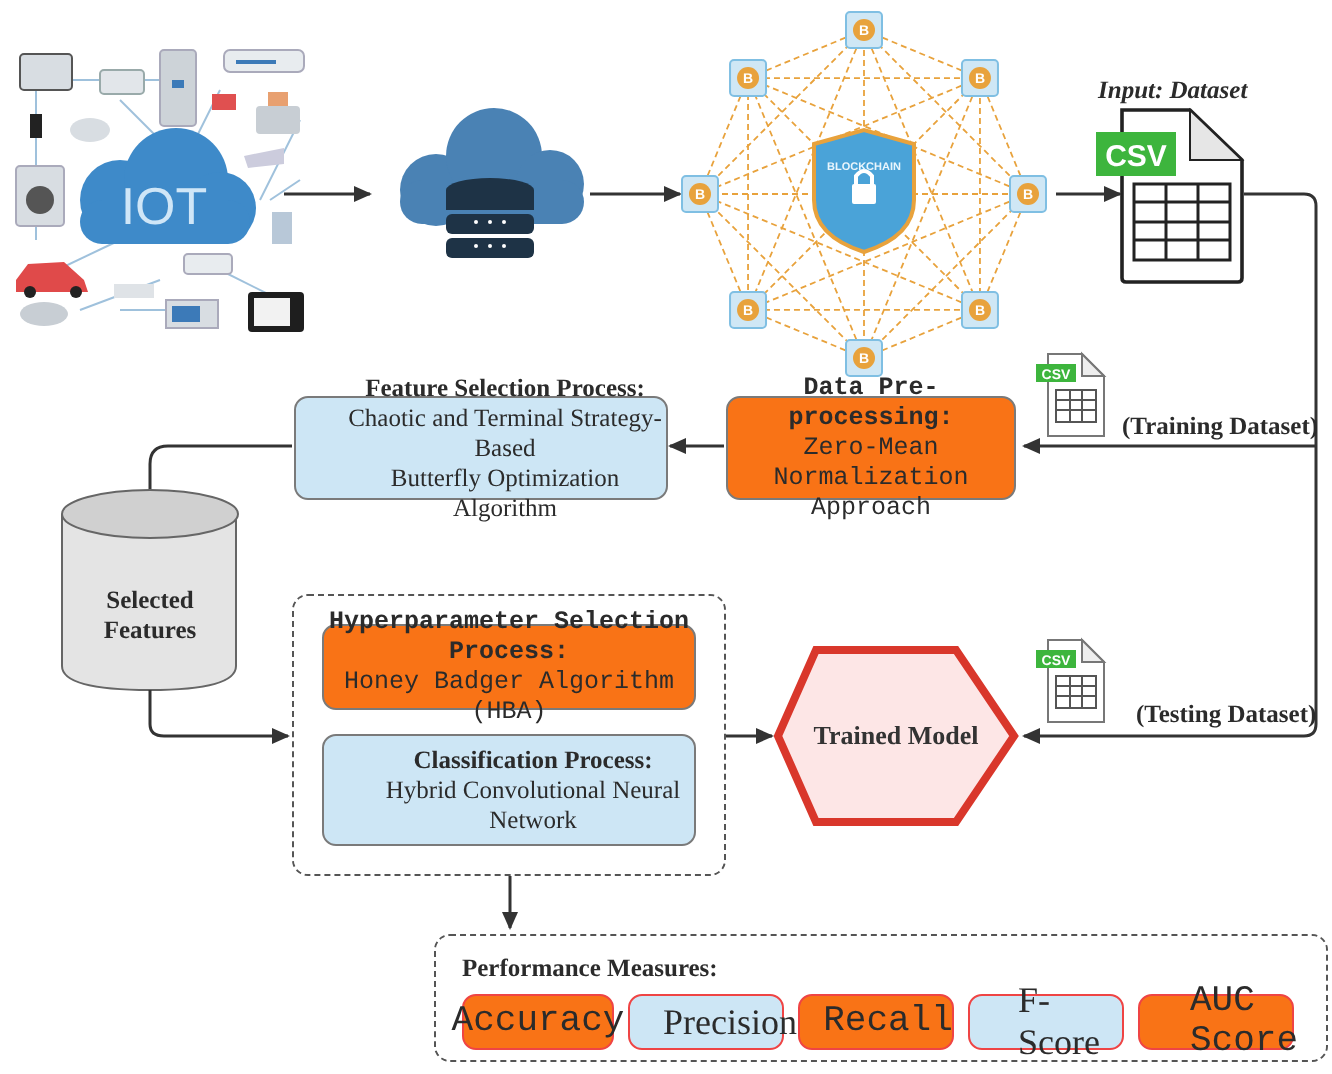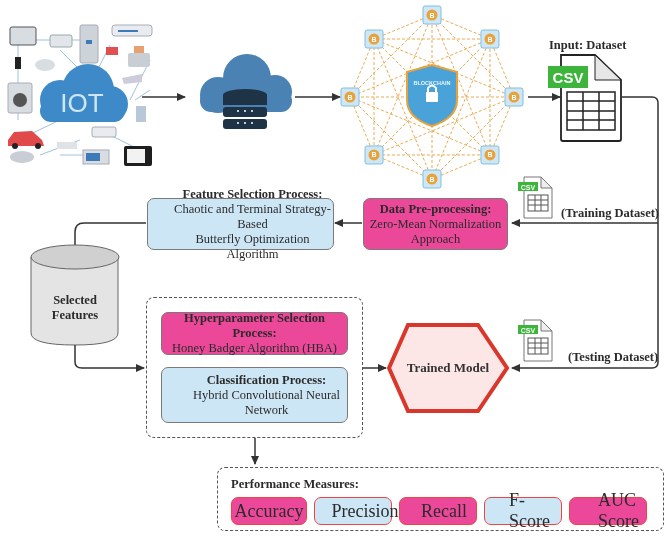--- a/index.html
+++ b/index.html
@@ -1,19 +1,19 @@
 <!DOCTYPE html>
 <html><head>
 <meta charset="utf-8">
 <style>
   html, body { margin:0; padding:0; background:#ffffff; }
   body { width:666px; height:537px; position:relative; overflow:hidden; font-family:"Liberation Serif", serif; color:#2b2b2b; }
   svg.canvas { position:absolute; left:0; top:0; }
   .box { position:absolute; box-sizing:border-box; border:1px solid #7a7a7a; border-radius:7px; text-align:center; font-size:12.5px; line-height:15px; display:flex; flex-direction:column; justify-content:center; }
-  .pink { background:#ec4899; }
+  .pink { background:#f97316;font-family:Liberation Mono, monospace; }
   .blue { background:#cde6f5;padding-left:24px; }
   .box b { font-weight:bold; display:block; }
   .label { position:absolute; font-weight:bold; font-size:12.5px; }
   .dashed { position:absolute; box-sizing:border-box; border:1.3px dashed #555; border-radius:8px; }
   .pill { position:absolute; box-sizing:border-box; border:1px solid #ef4444; border-radius:7px; top:497px; height:28px; font-size:18px; display:flex; align-items:center; justify-content:center; }
 </style>
 </head>
 <body>
 
 <svg class="canvas" width="666" height="537" viewBox="0 0 666 537">
@@ -236,21 +236,21 @@
   <path d="M75,345 L75,362 Q75,368 82,368 L144,368" stroke="#333" stroke-width="1.5" fill="none" marker-end="url(#arr)"></path>
 
   <line x1="362" y1="368" x2="386" y2="368" stroke="#333" stroke-width="1.5" marker-end="url(#arr)"></line>
 
   <line x1="255" y1="438" x2="255" y2="464" stroke="#333" stroke-width="1.5" marker-end="url(#arr)"></line>
 
   <polygon points="408,325 478,325 507,368 478,411 408,411 389,368" fill="#fde6e6" stroke="#d9372b" stroke-width="4"></polygon>
   <text x="448" y="372" text-anchor="middle" font-family="Liberation Serif, serif" font-size="13" font-weight="bold" fill="#333">Trained Model</text>
 </svg>
 
-<div class="label" style="left:549px;top:38px;">Input: Dataset</div>
+<div class="label" style="left:549px;top:38px;font-style:italic;">Input: Dataset</div>
 <div class="label" style="left:561px;top:206px;text-align:right;">(Training Dataset)</div>
 <div class="label" style="left:568px;top:350px;">(Testing Dataset)</div>
 
 <div class="box pink" style="left:363px;top:198px;width:145px;height:52px;">
   <b>Data Pre-processing:</b>
   <span>Zero-Mean Normalization Approach</span>
 </div>
 
 <div class="box blue" style="left:147px;top:198px;width:187px;height:52px;">
   <b>Feature Selection Process:</b>

